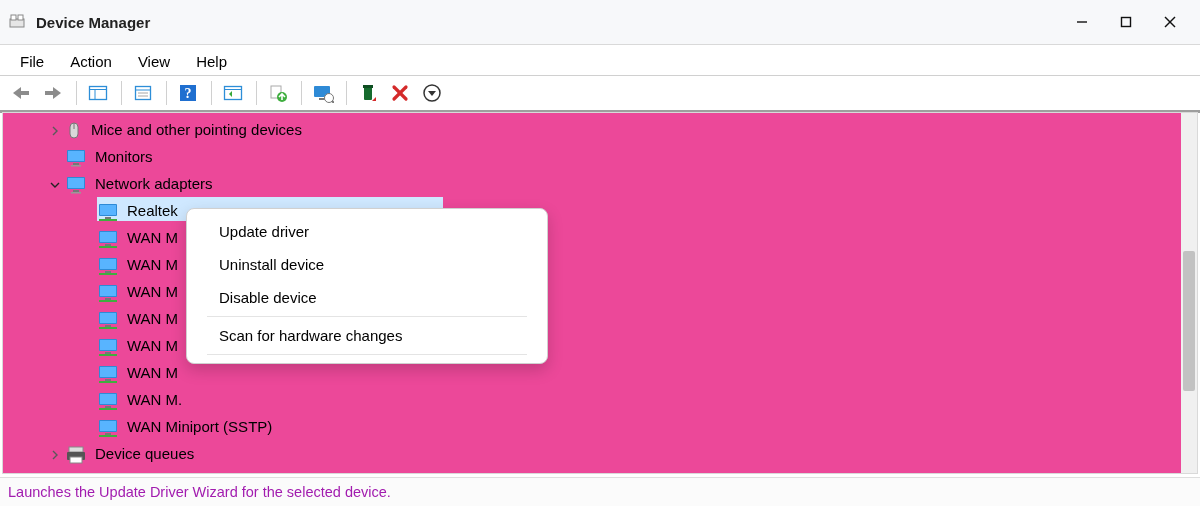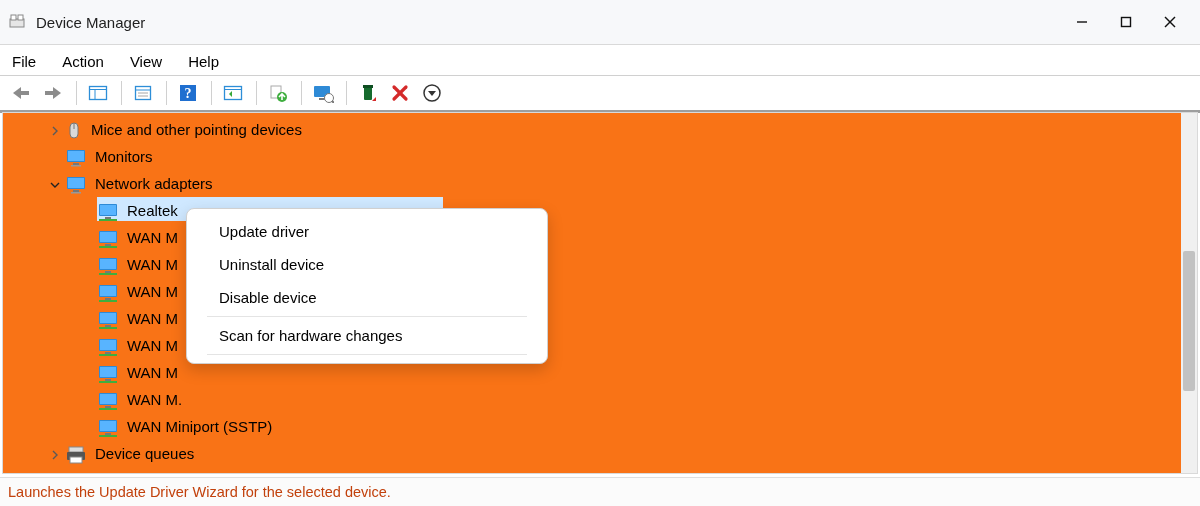--- a/index.html
+++ b/index.html
@@ -15,20 +15,21 @@
     position: relative;
   }
   
   .titlebar {
     height: 44px;
     background: #f7f8fa;
     border-bottom: 1px solid #d9d9d9;
     display: flex;
     align-items: center;
     padding: 0 8px;
+    font-weight: bold;
   }
   .titlebar .app-icon {
     width: 18px;
     height: 18px;
     margin-right: 10px;
     display: flex;
     align-items: center;
   }
   .titlebar .title {
     flex: 1;
@@ -45,21 +46,21 @@
     display: flex;
     align-items: center;
     justify-content: center;
     color: #222;
   }
   
   .menubar {
     height: 28px;
     display: flex;
     align-items: center;
-    padding: 2px 8px 0 4px;
+    padding: 2px 8px 0 12px;
     
     font-size: 15px;
   }
   .menubar .menu-item {
     padding: 2px 8px;
     margin-right: 10px;
     cursor: default;
   }
   
   .toolbar {
@@ -86,21 +87,21 @@
     margin: 0 6px;
   }
   
   .tree-container {
     position: absolute;
     left: 2px;
     right: 2px;
     top: 112px;
     bottom: 32px;
     border: 1px solid #d9d9d9;
-    background: #f97316;
+    background: #ec4899;
     overflow: hidden;
   }
   .tree {
     padding-top: 4px;
     font-size: 15px;
     line-height: 1.1;
   }
   .tree-row {
     display: flex;
     align-items: center;
@@ -180,21 +181,21 @@
     position: absolute;
     left: 0;
     right: 0;
     bottom: 0;
     height: 28px;
     border-top: 1px solid #dedede;
     display: flex;
     align-items: center;
     padding: 0 8px;
     font-size: 14.5px;
-    color: #c2410c;
+    color: #a21caf;
     background: #fbfbfb;
   }
 </style>
 </head>
 <body>
 
 <div class="titlebar">
   <span class="app-icon">
     <svg width="18" height="18" viewBox="0 0 18 18">
       <rect x="2" y="6" width="14" height="8" fill="#e6e6e6" stroke="#888"></rect>

